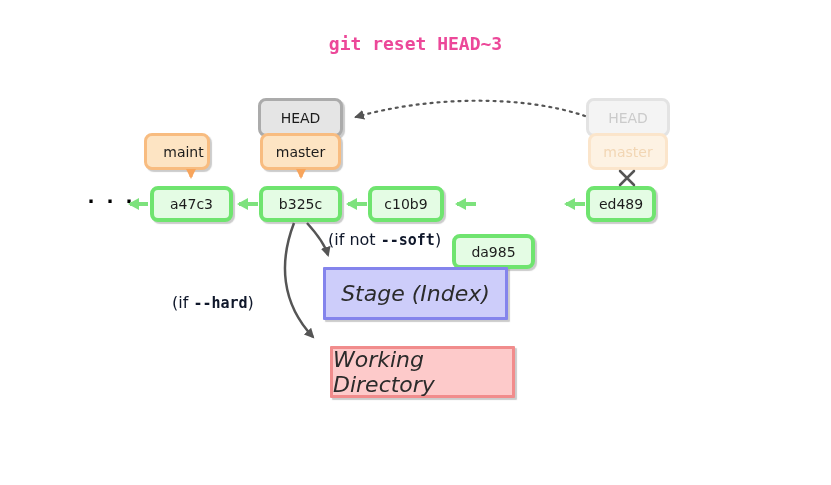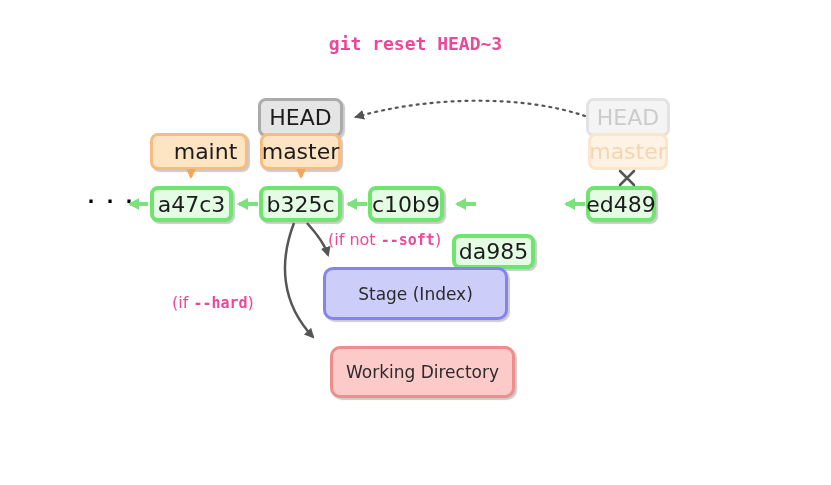--- a/index.html
+++ b/index.html
@@ -13,21 +13,21 @@
   .title{
     position:absolute;left:0;top:33px;width:831px;
     text-align:center;
     font-family:"DejaVu Sans Mono","Liberation Mono",monospace;
     font-weight:bold;font-size:18px;color:#ec4899;
   }
   .box{
     position:absolute;
     display:flex;align-items:center;justify-content:center;
     border-radius:8px;
-    font-size:22px;color:var(--text);
+    font-size:14px;color:var(--text);
     box-sizing:border-box;
     box-shadow:2px 2px 1px rgba(140,140,140,0.45);
   }
   .commit{
     background:var(--commit-fill);
     border:4px solid var(--commit-border);
   }
   .branch{
     background:var(--branch-fill);
     border:3px solid var(--branch-border);
@@ -42,38 +42,38 @@
     color:var(--old-head-text);
     box-shadow:none;
   }
   .old-branch{
     background:var(--old-branch-fill);
     border:3px solid var(--old-branch-border);
     color:var(--old-branch-text);
     box-shadow:none;
   }
   .area{
-    font-size:17px;color:#2b2b2b;border-radius:10px;
+    font-size:22px;color:#2b2b2b;border-radius:1px;font-style:italic;
   }
   .stage{
     background:var(--stage-fill);
     border:3px solid var(--stage-border);
   }
   .wd{
     background:var(--wd-fill);
     border:3px solid var(--wd-border);
   }
   .ellipsis{
     position:absolute;left:85px;top:184px;
     font-family:"DejaVu Sans Mono","Liberation Mono",monospace;
     font-weight:bold;font-size:20px;letter-spacing:7px;color:#000;
   }
   .note{
     position:absolute;
-    font-size:16px;color:#ec4899;white-space:nowrap;
+    font-size:16px;color:#0f172a;white-space:nowrap;
   }
   .note .code{
     font-family:"DejaVu Sans Mono","Liberation Mono",monospace;
     font-weight:bold;font-size:15px;
   }
   svg.arrows{
     position:absolute;left:0;top:0;
     pointer-events:none;
   }
   .st-green{stroke:var(--green-arrow);}
@@ -90,21 +90,21 @@
 
   <div class="title">git reset HEAD~3</div>
 
   <div class="box head" style="left:258px;top:98px;width:85px;height:39px;">
     <span>HEAD</span>
   </div>
   <div class="box branch" style="left:260px;top:133px;width:81px;height:37px;">
     <span>master</span>
   </div>
 
-  <div class="box branch" style="left:150px;top:133px;width:98px;height:37px;padding-left:13px;">
+  <div class="box branch" style="left:144px;top:133px;width:66px;height:37px;padding-left:13px;">
     <span>maint</span>
   </div>
 
   <div class="box old-head" style="left:586px;top:98px;width:84px;height:39px;">
     <span>HEAD</span>
   </div>
   <div class="box old-branch" style="left:588px;top:133px;width:80px;height:37px;">
     <span>master</span>
   </div>
 

